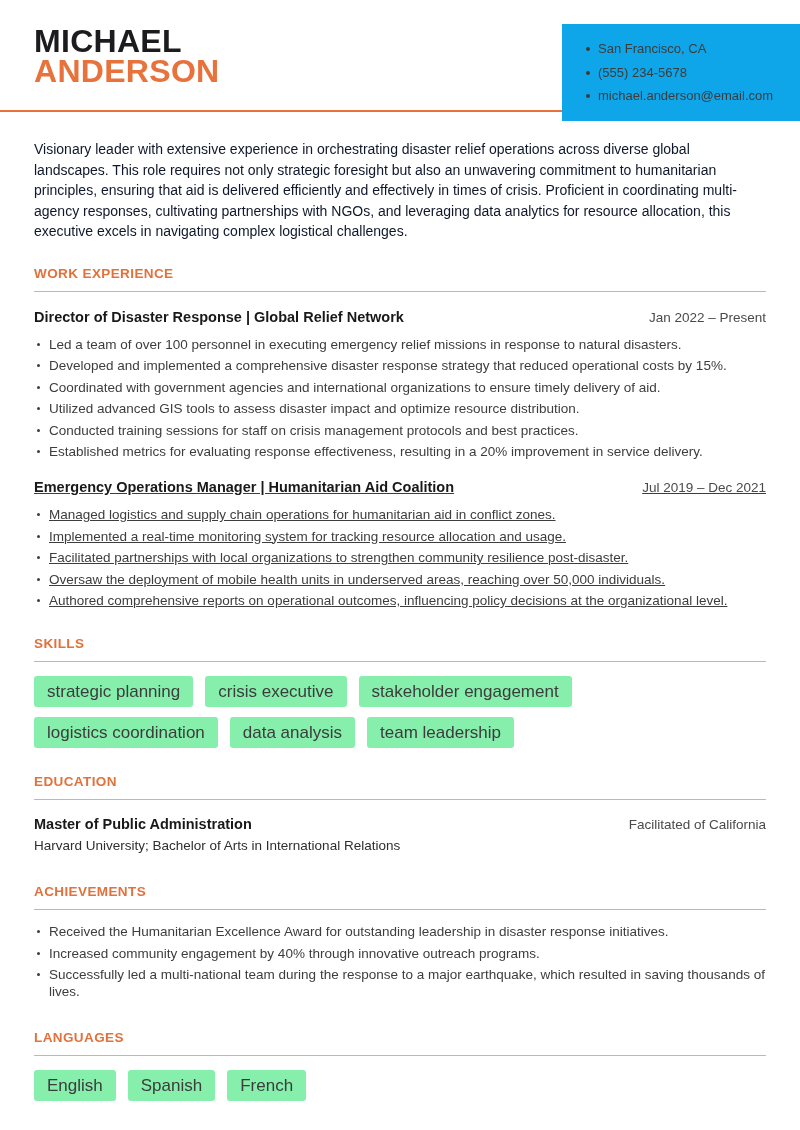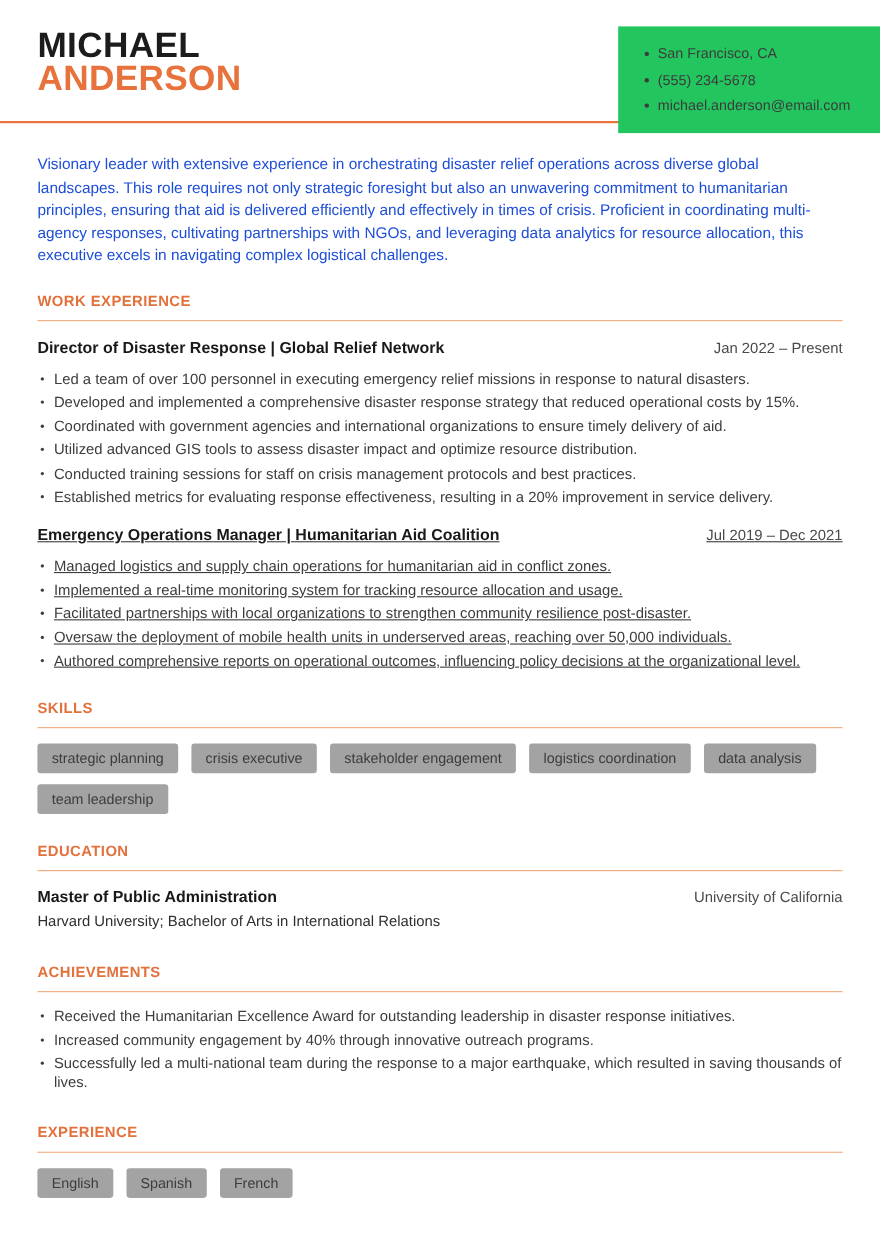--- a/index.html
+++ b/index.html
@@ -9,50 +9,50 @@
     overflow: hidden; font-family: "Liberation Sans", sans-serif; color: #3D3D3D;
   }
 
   
   .header { position: relative; padding: 26px 0 0 34px; }
   .name { margin: 0; font-size: 32px; line-height: 30px; font-weight: 800; letter-spacing: 0.3px; color: #1C1C1E; }
   .name .first { display: block; }
   .name .last  { display: block; color: #E8723C; }
   .header-job-title { margin-top: 16px; font-size: 15px; color: #212121; }
 
-  .contact-box { position: absolute; top: 24px; right: 0; width: 238px; background: #22c55e; padding: 13px 8px 13px 0; }
+  .contact-box { position: absolute; top: 24px; right: 0; width: 238px; background: #0ea5e9; padding: 13px 8px 13px 0; }
   .contact-box ul { margin: 0; padding: 0 0 0 24px; list-style: none; }
   .contact-box li { position: relative; padding-left: 12px; font-size: 13px; color: #3C3C3C; line-height: 23.5px; }
   .contact-box li::before { content: ""; position: absolute; left: 0; top: 10px; width: 4px; height: 4px; border-radius: 50%; background: #3C3C3C; }
 
   .header-rule { margin-top: 24px; height: 2px; background: #E8723C; }
 
   
   .content { padding: 0 34px; }
-  .summary { margin: 27px 0 0; font-size: 14px; line-height: 20.5px; color: #1d4ed8; }
+  .summary { margin: 27px 0 0; font-size: 14px; line-height: 20.5px; color: #0f172a; }
 
   .section h2 { margin: 0; font-size: 13.5px; font-weight: 700; color: #E2713C; letter-spacing: 0.4px; padding-bottom: 10px; border-bottom: 1.5px solid #F0A87C; }
   .section-work { margin-top: 24px; }
   .section-skills { margin-top: 27px; }
   .section-education { margin-top: 26px; }
   .section-achievements { margin-top: 31px; }
   .section-languages { margin-top: 30px; }
 
   .job { margin-top: 17px; }
   .job + .job { margin-top: 19px; text-decoration: underline; }
   .job-head { display: flex; justify-content: space-between; align-items: baseline; }
   .job-name { font-size: 14.5px; font-weight: 700; color: #191919; }
   .job-dates { font-size: 13.5px; color: #4A4A4A; white-space: nowrap; margin-left: 26px; }
 
   .bullets { list-style: none; margin: 11px 0 0; padding: 0; }
   .bullets li { position: relative; padding-left: 15px; font-size: 13.5px; color: #3D3D3D; line-height: 17px; margin-bottom: 4.5px; }
   .bullets li::before { content: ""; position: absolute; left: 3px; top: 7px; width: 3px; height: 3px; border-radius: 50%; background: #3D3D3D; }
 
   .tags { margin-top: 14px; display: flex; flex-wrap: wrap; gap: 10px 12px; }
-  .tag { background: #a3a3a3; border-radius: 3px; padding: 7px 13px; font-size: 13px; color: #3C3C3C; line-height: 1; }
+  .tag { background: #86efac; border-radius: 3px; padding: 7px 13px; font-size: 17px; color: #3C3C3C; line-height: 1; }
 
   .edu { margin-top: 16px; }
   .edu-head { display: flex; justify-content: space-between; align-items: baseline; }
   .edu-degree { font-size: 14.5px; font-weight: 700; color: #191919; }
   .edu-school { font-size: 13.5px; color: #4A4A4A; white-space: nowrap; margin-left: 16px; }
   .edu-sub { margin-top: 6px; font-size: 13.5px; color: #2E2E2E; }
 
   .ach-bullets { margin-top: 13px; }
 </style>
 </head>
@@ -125,37 +125,37 @@
         <span class="tag">data analysis</span>
         <span class="tag">team leadership</span>
       </div>
     </section>
 
     <section class="section section-education">
       <h2>EDUCATION</h2>
       <div class="edu">
         <div class="edu-head">
           <span class="edu-degree">Master of Public Administration</span>
-          <span class="edu-school">University of California</span>
+          <span class="edu-school">Facilitated of California</span>
         </div>
         <div class="edu-sub">Harvard University; Bachelor of Arts in International Relations</div>
       </div>
     </section>
 
     <section class="section section-achievements">
       <h2>ACHIEVEMENTS</h2>
       <ul class="bullets ach-bullets">
         <li>Received the Humanitarian Excellence Award for outstanding leadership in disaster response initiatives.</li>
         <li>Increased community engagement by 40% through innovative outreach programs.</li>
         <li>Successfully led a multi-national team during the response to a major earthquake, which resulted in saving thousands of lives.</li>
       </ul>
     </section>
 
     <section class="section section-languages">
-      <h2>EXPERIENCE</h2>
+      <h2>LANGUAGES</h2>
       <div class="tags">
         <span class="tag">English</span>
         <span class="tag">Spanish</span>
         <span class="tag">French</span>
       </div>
     </section>
 
   </main>
 </div>
 

